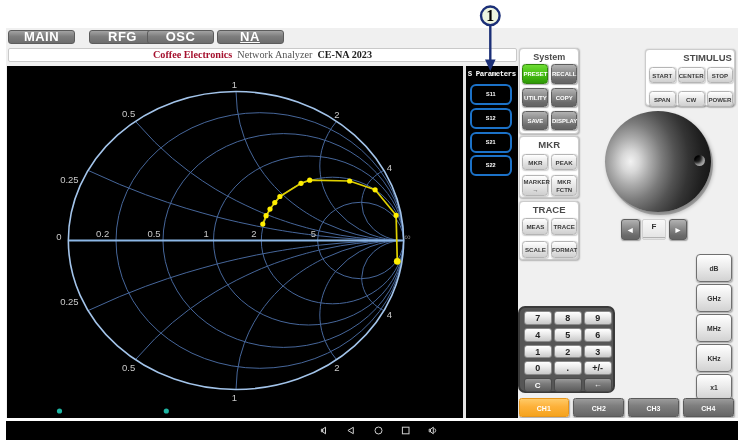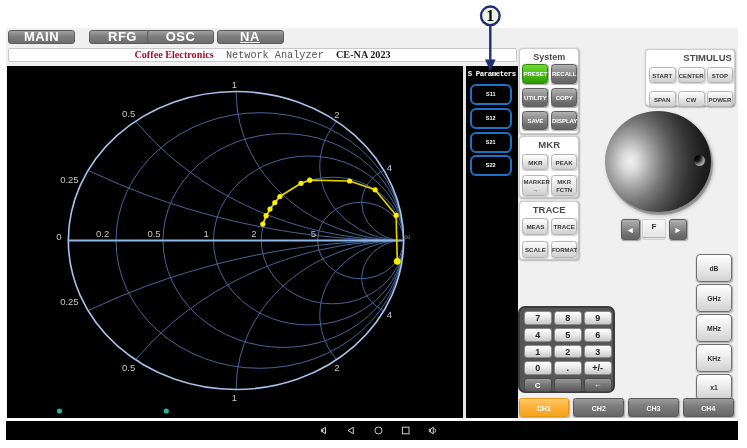--- a/index.html
+++ b/index.html
@@ -25,21 +25,21 @@
 #knob{left:605px;top:111px;width:106px;height:101px;border-radius:50%;background:radial-gradient(ellipse 88px 108px at 24% 50%, #f2f2f2 0%, #d8d8d8 10%, #ababab 22%, #7b7b7b 36%, #525252 51%, #343434 66%, #1f1f1f 82%, #121212 100%);box-shadow:2px 3px 4px rgba(0,0,0,0.3);}
 #dimple{left:694px;top:155px;width:11px;height:11px;border-radius:50%;background:#161616;box-shadow:inset -2.5px -2.5px 3px rgba(245,245,245,0.65), inset 1.5px 1.5px 2px rgba(0,0,0,0.95);}
 </style></head><body>
 <div id="app" class="abs"></div>
 
 <div class="abs topbtn" style="left:8px;">MAIN</div>
 <div class="abs topbtn" style="left:65px;margin-left:24px;">RFG</div>
 <div class="abs topbtn" style="left:147px;">OSC</div>
 <div class="abs topbtn" style="left:216.5px;text-decoration:underline;">NA</div>
 
-<div id="titlebar" class="abs"><span style="color:#a5102d;font-weight:bold;text-align:right;">Coffee Electronics</span><span style="color:#535353;font-family:Liberation Mono, monospace;"> &nbsp;Network Analyzer &nbsp;</span><span style="color:#1e1e1e;font-weight:bold;">CE-NA 2023</span></div>
+<div id="titlebar" class="abs"><span style="color:#a5102d;font-weight:bold;text-align:right;">Coffee Electronics</span><span style="color:#535353;"> &nbsp;Network Analyzer &nbsp;</span><span style="color:#1e1e1e;font-weight:bold;">CE-NA 2023</span></div>
 
 <div id="chartbox" class="abs">
 <svg width="456" height="352" viewBox="0 0 456 352">
 <g fill="none" stroke="#46669a" stroke-width="1">
 <path d="M81.1,104.4 L112.6,118.4 L138.7,128.7 L160.6,136.4 L179.2,142.3 L195.1,146.9 L208.9,150.7 L220.9,153.7 L231.6,156.2 L241.0,158.2 L249.4,160.0 L257.0,161.4 L263.9,162.7 L270.1,163.8 L275.7,164.7 L280.9,165.6 L285.7,166.3 L290.0,166.9 L294.1,167.5 L297.8,168.0 L301.3,168.4 L304.6,168.9 L307.6,169.2 L310.5,169.6 L313.2,169.9 L313.2,169.9 L333.0,171.8 L349.0,173.0 L361.6,173.7 L371.1,174.1 L378.3,174.3 L383.5,174.4 L387.2,174.4 L390.0,174.5 L391.9,174.5 L393.3,174.5 L394.3,174.5 L395.0,174.5 L395.5,174.5 L395.8,174.5 L396.6,174.5"></path>
 <path d="M128.4,55.3 L147.8,76.2 L165.4,92.3 L181.3,104.9 L195.5,114.9 L208.2,123.0 L219.5,129.5 L229.7,134.9 L238.9,139.4 L247.1,143.2 L254.6,146.5 L261.5,149.2 L267.7,151.6 L273.4,153.6 L278.6,155.4 L283.4,157.0 L287.9,158.4 L292.0,159.6 L295.9,160.7 L299.4,161.7 L302.8,162.6 L305.9,163.4 L308.8,164.1 L311.5,164.7 L314.1,165.3 L314.1,165.3 L333.4,169.2 L349.2,171.5 L361.7,172.9 L371.2,173.6 L378.3,174.1 L383.5,174.3 L387.2,174.4 L390.0,174.4 L391.9,174.5 L393.3,174.5 L394.3,174.5 L395.0,174.5 L395.5,174.5 L395.8,174.5 L396.6,174.5"></path>
 <path d="M229.0,25.5 L230.2,43.0 L233.1,58.2 L237.2,71.4 L241.9,82.8 L247.0,92.6 L252.2,101.1 L257.4,108.5 L262.5,114.9 L267.5,120.5 L272.2,125.3 L276.7,129.6 L281.0,133.4 L285.1,136.7 L289.0,139.7 L292.6,142.3 L296.1,144.7 L299.3,146.8 L302.4,148.7 L305.3,150.4 L308.1,152.0 L310.7,153.4 L313.2,154.7 L315.5,155.9 L317.8,157.0 L317.8,157.0 L335.1,164.1 L349.9,168.6 L362.0,171.3 L371.3,172.8 L378.3,173.6 L383.5,174.0 L387.2,174.3 L390.0,174.4 L391.9,174.4 L393.3,174.5 L394.3,174.5 L395.0,174.5 L395.5,174.5 L395.8,174.5 L396.6,174.5"></path>
 <path d="M329.6,55.3 L325.0,61.3 L321.3,67.4 L318.4,73.3 L316.2,79.1 L314.6,84.7 L313.6,90.1 L313.0,95.2 L312.8,100.0 L313.0,104.5 L313.4,108.7 L314.0,112.7 L314.9,116.4 L315.8,119.8 L316.9,123.0 L318.1,125.9 L319.3,128.7 L320.5,131.2 L321.8,133.6 L323.1,135.8 L324.4,137.8 L325.7,139.7 L327.0,141.5 L328.3,143.2 L329.6,144.7 L329.6,144.7 L340.9,155.6 L352.6,163.4 L363.0,168.3 L371.7,171.1 L378.5,172.7 L383.5,173.6 L387.3,174.0 L390.0,174.3 L391.9,174.4 L393.3,174.4 L394.3,174.5 L395.0,174.5 L395.5,174.5 L395.8,174.5 L396.6,174.5"></path>
 <path d="M376.9,104.4 L374.8,105.5 L372.8,106.6 L370.9,107.9 L369.1,109.2 L367.4,110.6 L365.9,112.0 L364.4,113.4 L363.1,114.9 L361.9,116.4 L360.8,117.9 L359.9,119.4 L359.0,120.9 L358.2,122.4 L357.5,123.9 L356.9,125.4 L356.4,126.8 L356.0,128.2 L355.6,129.6 L355.3,131.0 L355.1,132.3 L354.9,133.6 L354.8,134.8 L354.8,136.1 L354.7,137.2 L354.7,137.2 L356.3,147.2 L360.6,156.3 L366.8,163.4 L373.3,168.2 L379.1,171.1 L383.8,172.7 L387.4,173.6 L390.0,174.0 L391.9,174.3 L393.3,174.4 L394.3,174.4 L395.0,174.5 L395.5,174.5 L395.8,174.5 L396.6,174.5"></path>
 <path d="M81.1,244.6 L112.6,230.6 L138.7,220.3 L160.6,212.6 L179.2,206.7 L195.1,202.1 L208.9,198.3 L220.9,195.3 L231.6,192.8 L241.0,190.8 L249.4,189.0 L257.0,187.6 L263.9,186.3 L270.1,185.2 L275.7,184.3 L280.9,183.4 L285.7,182.7 L290.0,182.1 L294.1,181.5 L297.8,181.0 L301.3,180.6 L304.6,180.1 L307.6,179.8 L310.5,179.4 L313.2,179.1 L313.2,179.1 L333.0,177.2 L349.0,176.0 L361.6,175.3 L371.1,174.9 L378.3,174.7 L383.5,174.6 L387.2,174.6 L390.0,174.5 L391.9,174.5 L393.3,174.5 L394.3,174.5 L395.0,174.5 L395.5,174.5 L395.8,174.5 L396.6,174.5"></path>

